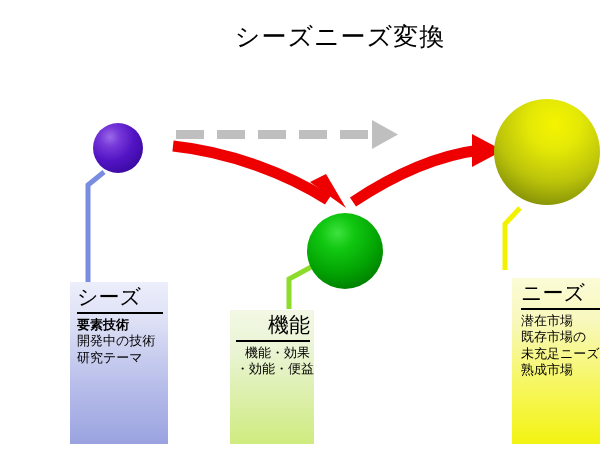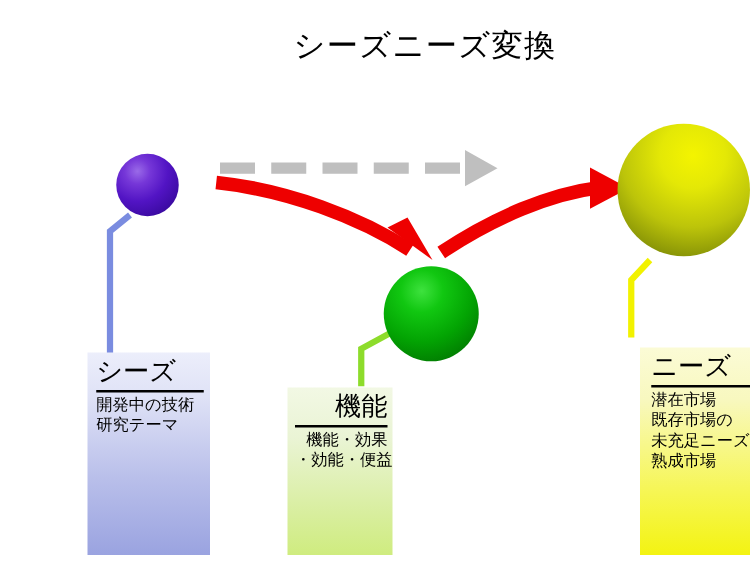--- a/index.html
+++ b/index.html
@@ -168,20 +168,21 @@
       <circle cx="305" cy="251" r="38" fill="url(#gradGreen)"></circle>
     </g>
     <g>
       <circle cx="507" cy="152" r="53" fill="url(#gradYellow)"></circle>
     </g>
   </svg>
 
   <div class="panel" id="panel-seeds">
     <div class="panel-head">シーズ</div>
     <div class="panel-rule"></div>
+    <div class="panel-sub">要素技術</div>
     <div class="panel-line">開発中の技術</div>
     <div class="panel-line">研究テーマ</div>
   </div>
 
   <div class="panel" id="panel-function">
     <div class="panel-head">機能</div>
     <div class="panel-rule"></div>
     <div class="panel-line">機能・効果</div>
     <div class="panel-line">・効能・便益</div>
   </div>

